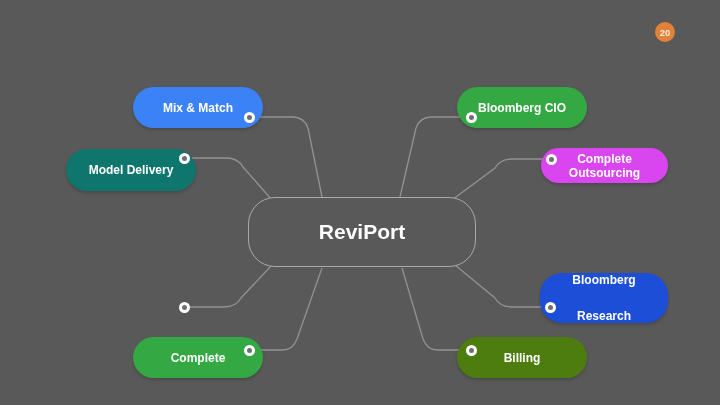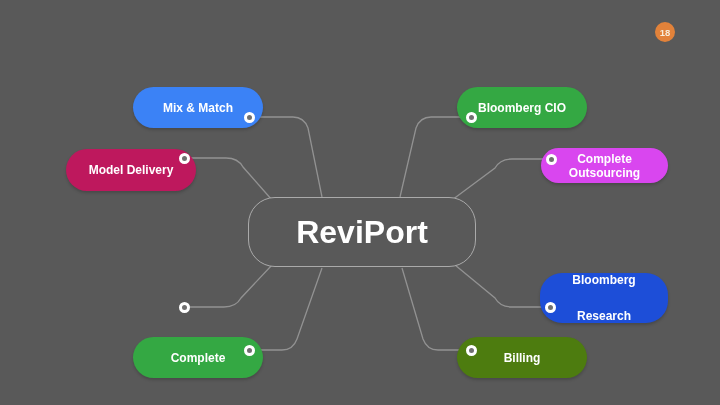--- a/index.html
+++ b/index.html
@@ -33,21 +33,21 @@
     width: 5px; height: 5px;
     border-radius: 50%;
     border: 3px solid #ffffff;
     z-index: 4;
   }
   .center-node {
     position: absolute;
     border: 1.6px solid #aaaaaa;
     border-radius: 27px;
     display: flex; align-items: center; justify-content: center;
-    color: #ffffff; font-weight: bold; font-size: 32px;
+    color: #ffffff; font-weight: bold; font-size: 21px;
     z-index: 3;
     box-sizing: border-box;
   }
   .page-badge {
     position: absolute;
     left: 655px; top: 22px;
     width: 20px; height: 20px;
     border-radius: 50%;
     display: flex; align-items: center; justify-content: center;
     font-size: 9.5px; font-weight: bold;
@@ -72,21 +72,21 @@
 
   <div id="nodes-layer">
       <div class="pill" style="left: 133px; top: 87px; width: 130px; height: 41px; background: #3b82f6;">
         <div>Mix &amp; Match</div>
       </div>
       <div class="dot" style="left: 243.5px; top: 111.5px; background: rgb(111, 111, 111); border-color: rgb(255, 255, 255);"></div>
       <div class="pill" style="left: 457px; top: 87px; width: 130px; height: 41px; background: rgb(52, 168, 67);">
         <div>Bloomberg CIO</div>
       </div>
       <div class="dot" style="left: 465.5px; top: 111.5px; background: rgb(111, 111, 111); border-color: rgb(255, 255, 255);"></div>
-      <div class="pill" style="left: 66px; top: 149px; width: 130px; height: 42px; background: #be185d;">
+      <div class="pill" style="left: 66px; top: 149px; width: 130px; height: 42px; background: #0f766e;">
         <div>Model Delivery</div>
       </div>
       <div class="dot" style="left: 178.5px; top: 152.5px; background: rgb(111, 111, 111); border-color: rgb(255, 255, 255);"></div>
       <div class="pill" style="left: 541px; top: 148px; width: 127px; height: 35px; background: #d946ef;">
         <div>Complete</div>
         <div>Outsourcing</div>
       </div>
       <div class="dot" style="left: 545.5px; top: 153.5px; background: rgb(111, 111, 111); border-color: rgb(255, 255, 255);"></div>
       <div class="dot" style="left: 178.5px; top: 301.5px; background: rgb(111, 111, 111); border-color: rgb(255, 255, 255);"></div>
       <div class="pill" style="left: 540px; top: 273px; width: 128px; height: 50px; background: #1d4ed8; justify-content: space-between;">
@@ -102,15 +102,15 @@
         <div>Billing</div>
       </div>
       <div class="dot" style="left: 465.5px; top: 344.5px; background: rgb(111, 111, 111); border-color: rgb(255, 255, 255);"></div>
     </div>
 
   <div class="center-node" id="center-node" style="left: 248px; top: 197px; width: 228px; height: 70px; border-color: rgb(170, 170, 170); background: rgb(89, 89, 89);">
     <span>ReviPort</span>
   </div>
 
   <div class="page-badge" id="page-badge" style="background: rgb(226, 130, 58);">
-    <span>18</span>
+    <span>20</span>
   </div>
 </div>
 
 </body></html>

